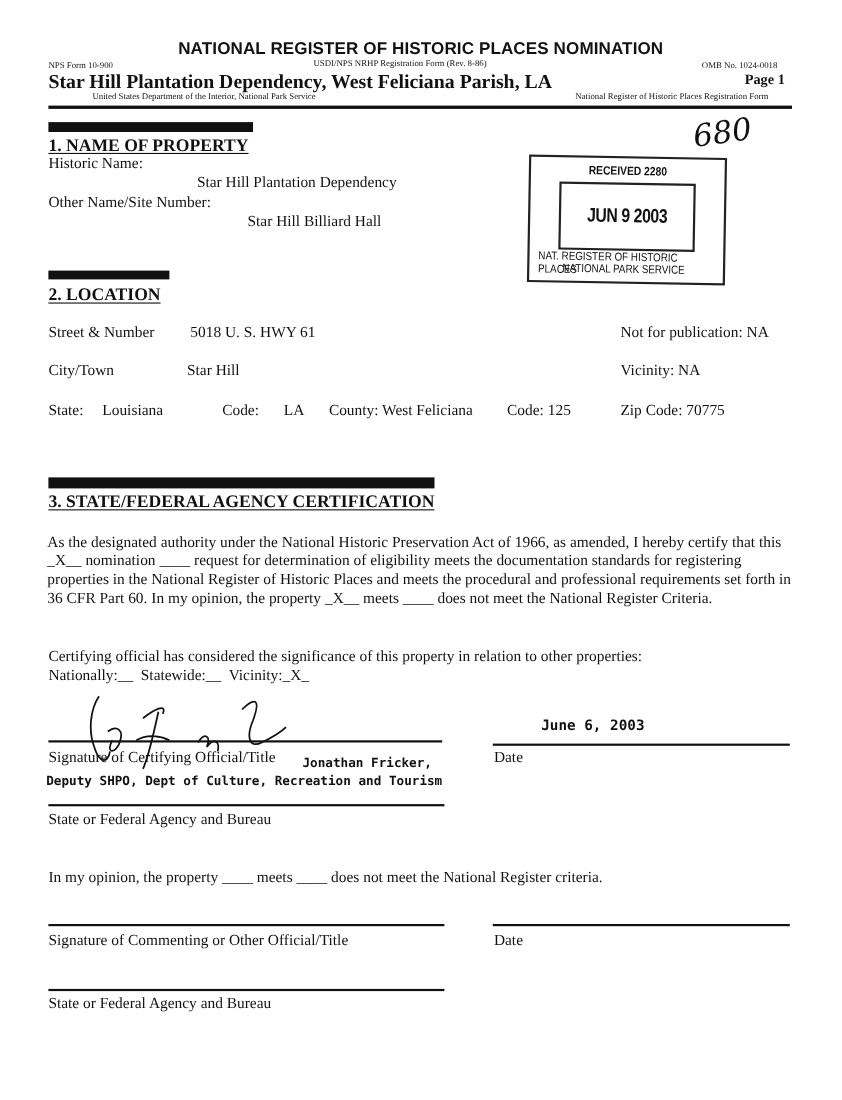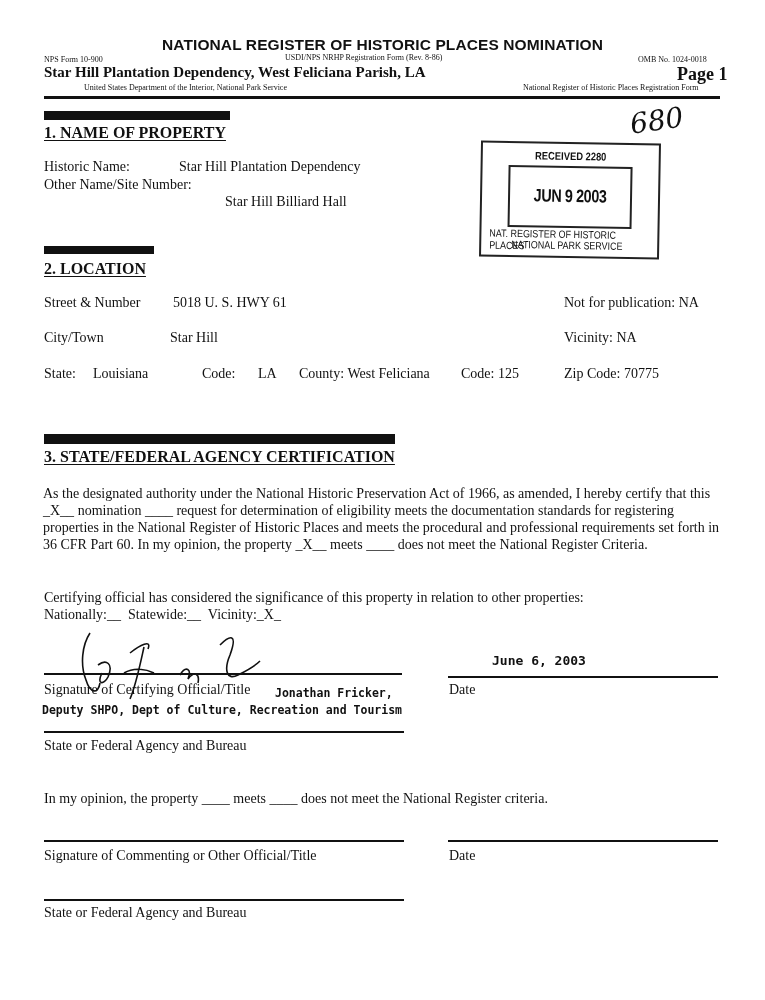--- a/index.html
+++ b/index.html
@@ -3,22 +3,22 @@
 <meta charset="utf-8">
 <style>
   html, body { margin:0; padding:0; background:#fff; }
   body { width:765px; height:1000px; position:relative; overflow:hidden; color:#111;
          font-family:"Liberation Serif", serif; }
   .abs { position:absolute; white-space:nowrap; }
   .sans { font-family:"Liberation Sans", sans-serif; }
   .mono { font-family:"DejaVu Sans Mono", monospace; font-weight:bold; }
   .title { left:0; width:765px; text-align:center; top:36px; font-size:15.5px; font-weight:bold; letter-spacing:0.1px; }
   .tiny { font-size:8px; }
-  .hdr-prop { font-size:15px; font-weight:bold; }
-  .page-no { font-size:18px; font-weight:bold; }
+  .hdr-prop { font-size:18px; font-weight:bold; }
+  .page-no { font-size:13px; font-weight:bold; }
   .rule { position:absolute; background:#111; }
   .sec-h { font-size:16px; font-weight:bold; text-decoration:underline; text-underline-offset:2px; }
   .txt { font-size:14px; }
   .para { position:absolute; left:43px; width:690px; font-size:14px; line-height:17px; white-space:normal; }
   .stamp { position:absolute; left:480px; top:142px; width:176px; height:112px; border:2px solid #222; transform:rotate(1deg); font-family:"Liberation Sans", sans-serif; }
   .stamp .recv { position:absolute; top:6px; left:0; width:100%; text-align:center; font-size:11px; font-weight:bold; transform:scaleX(0.85); }
   .stamp .inner { position:absolute; left:26px; top:22px; width:120px; height:58px; border:2px solid #222; }
   .stamp .date { position:absolute; left:0; top:18px; width:100%; text-align:center; font-size:18px; font-weight:bold; transform:scaleX(0.8); letter-spacing:-0.5px;}
   .stamp .l1 { position:absolute; left:8px; top:84px; font-size:10.5px; transform:scaleX(0.85); transform-origin:left; }
   .stamp .l2 { position:absolute; left:30px; top:95px; font-size:10.5px; transform:scaleX(0.85); transform-origin:left; }
@@ -42,21 +42,21 @@
   <div class="recv">RECEIVED 2280</div>
   <div class="inner">
     <div class="date">JUN 9 2003</div>
   </div>
   <div class="l1">NAT. REGISTER OF HISTORIC PLACES</div>
   <div class="l2">NATIONAL PARK SERVICE</div>
 </div>
 
 <div class="rule" style="left:44px;top:111px;width:186px;height:9px;"></div>
 <div class="abs sec-h" style="left:44px;top:124px;">1.  NAME OF PROPERTY</div>
-<div class="abs txt" style="left:44px;top:159px;">Historic Name:</div>
+<div class="abs txt" style="left:44px;top:142px;">Historic Name:</div>
 <div class="abs txt" style="left:179px;top:159px;">Star Hill Plantation Dependency</div>
 <div class="abs txt" style="left:44px;top:177px;">Other Name/Site Number:</div>
 <div class="abs txt" style="left:225px;top:194px;">Star Hill Billiard Hall</div>
 
 <div class="rule" style="left:44px;top:246px;width:110px;height:8px;"></div>
 <div class="abs sec-h" style="left:44px;top:260px;">2.  LOCATION</div>
 <div class="abs txt" style="left:44px;top:295px;">Street &amp; Number</div>
 <div class="abs txt" style="left:173px;top:295px;">5018 U. S. HWY 61</div>
 <div class="abs txt" style="left:564px;top:295px;"><span>Not for publication:</span> <span>NA</span></div>
 <div class="abs txt" style="left:44px;top:330px;">City/Town</div>

